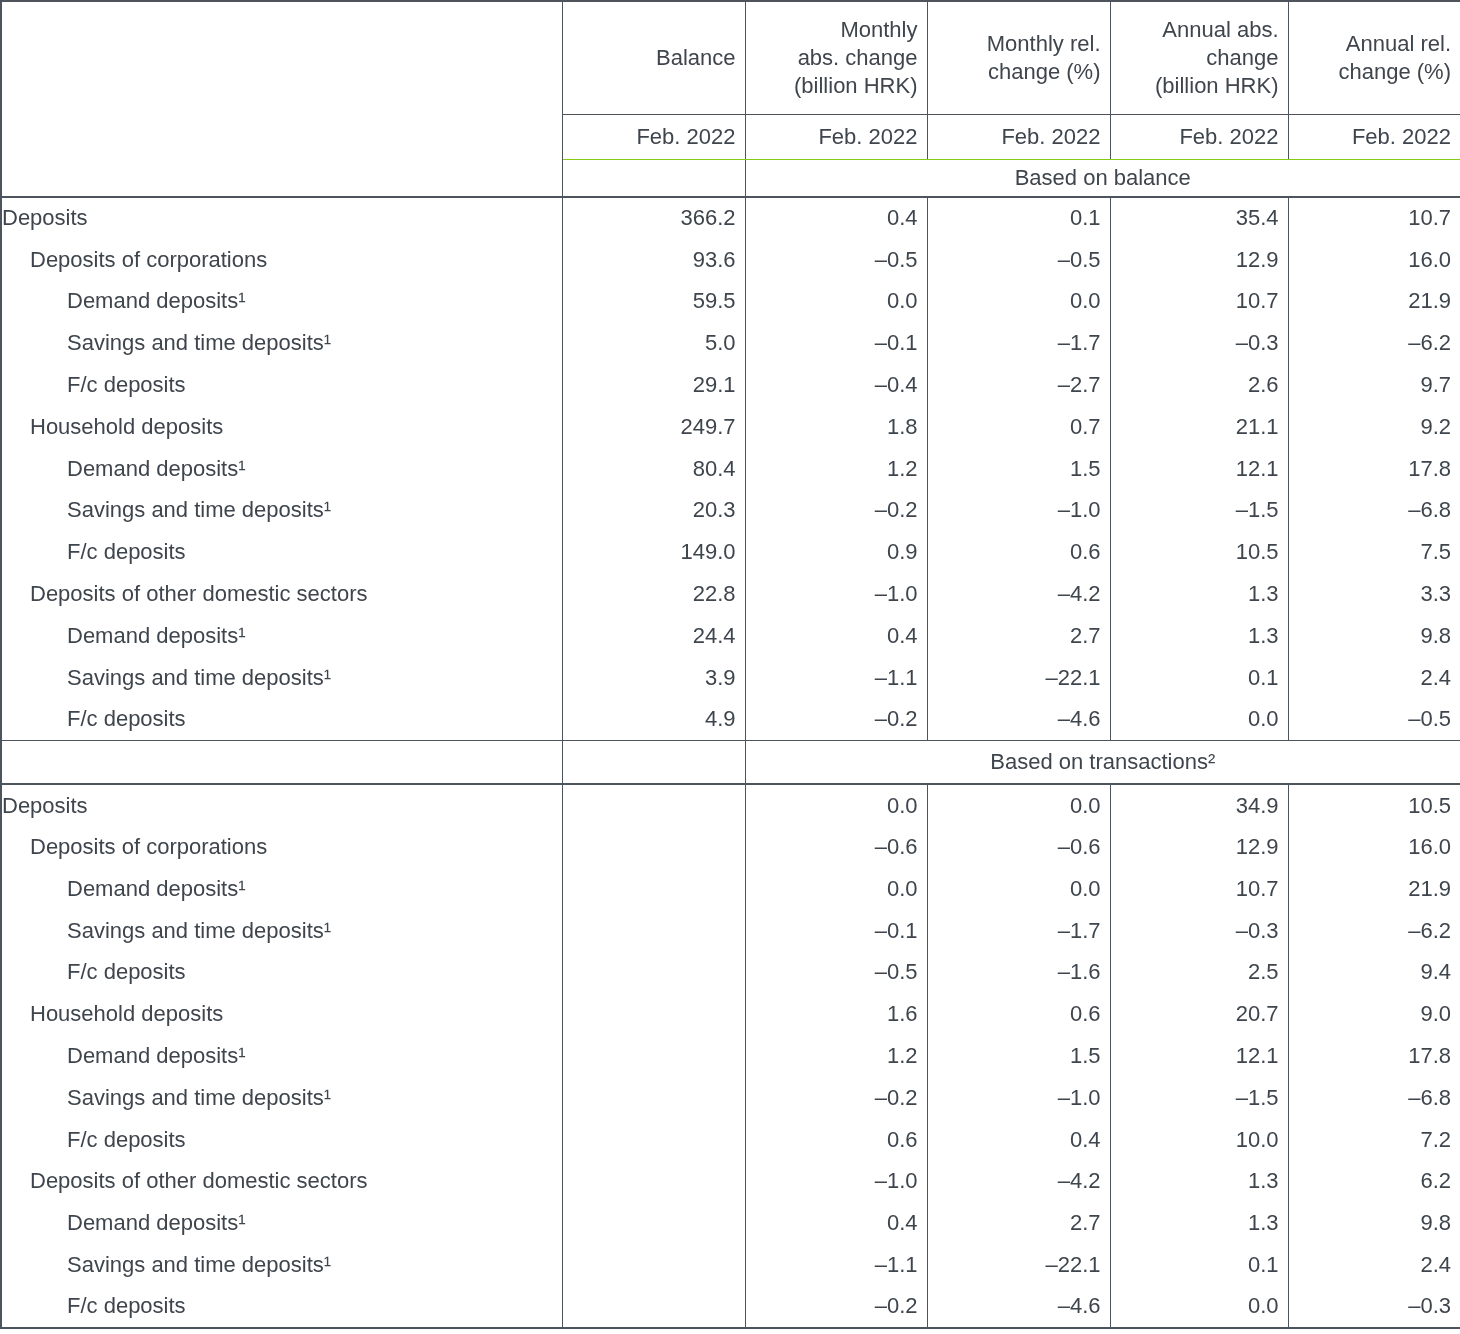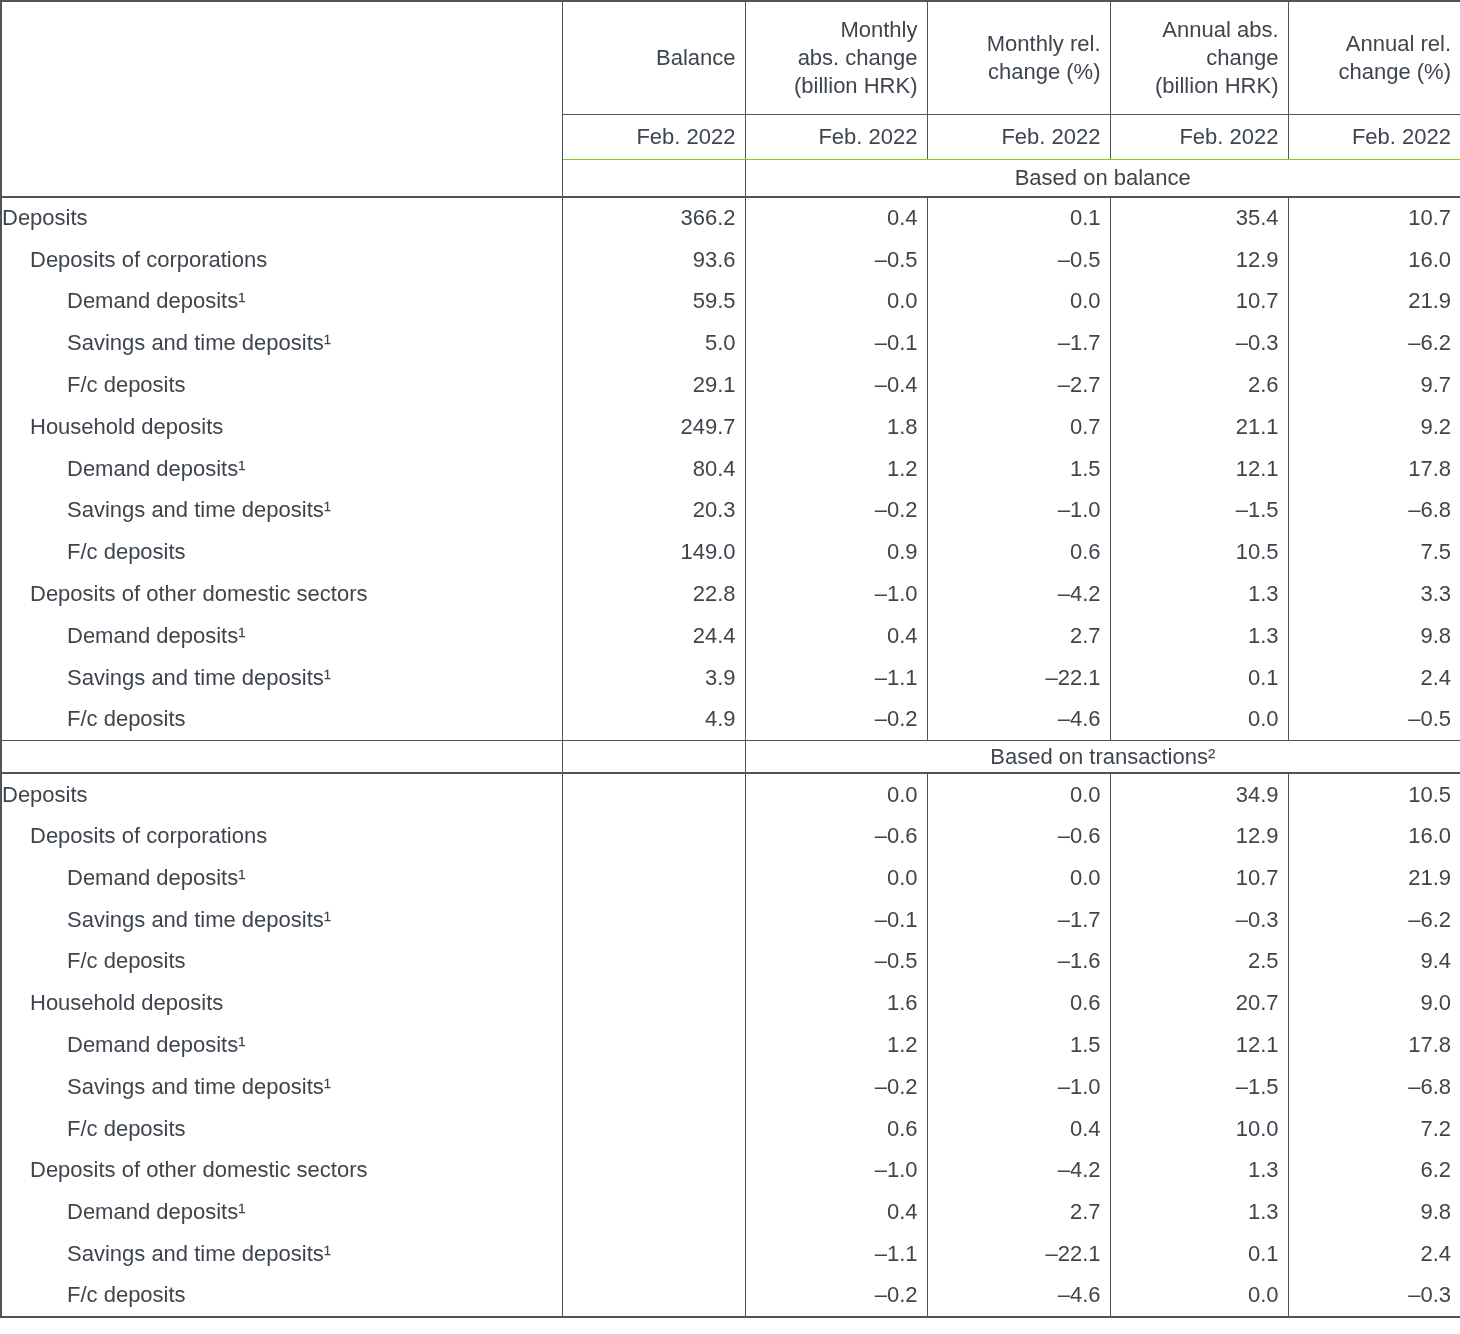--- a/index.html
+++ b/index.html
@@ -44,21 +44,21 @@
     border-bottom: 2px solid #4d545b;
   }
   
   tr.section-row td {
     border-bottom: 2px solid #4d545b;
   }
   tr.section-row {
     height: 38px;
   }
   tr.section-row.second {
-    height: 33px;
+    height: 44px;
   }
   tr.section-row.second td {
     border-top: 1px solid #4d545b;
   }
   td.section-title {
     text-align: center;
     padding: 2px 0;
     margin-top: 30px;
   }
   

